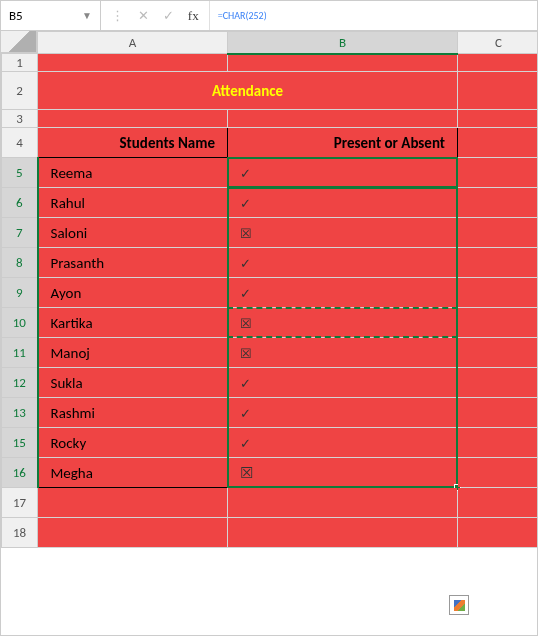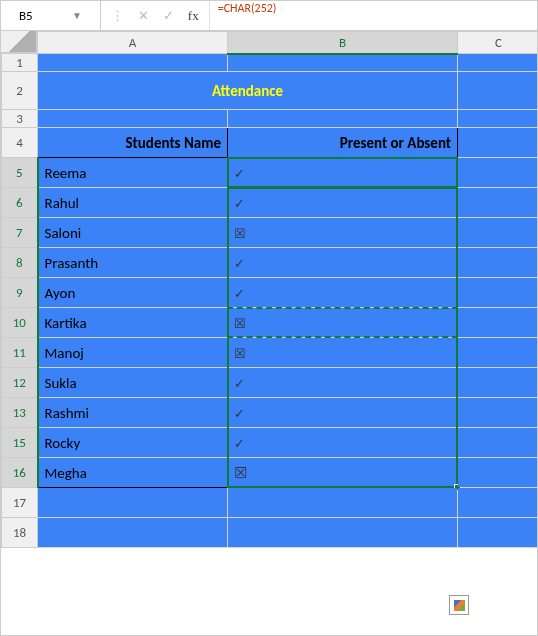--- a/index.html
+++ b/index.html
@@ -18,42 +18,43 @@
     height: 30px;
     border-bottom: 1px solid #ccc;
     background: #fff;
   }
   .name-box {
     width: 100px;
     height: 100%;
     border-right: 1px solid #ccc;
     display: flex;
     align-items: center;
-    padding: 0 18px;
+    padding: 0 8px;
     font-size: 13px;
     justify-content: space-between;
   }
   .name-box .dd { color:#888; font-size:10px; }
   .fb-icons {
     display: flex;
     align-items: center;
     gap: 14px;
     padding: 0 10px;
     color: #bbb;
   }
   .fb-icons span { font-size: 13px; display:inline-flex; align-items:center; }
   .fx { font-family: 'Times New Roman', serif; color:#404040; font-size:14px; }
   .formula-input {
     flex: 1;
     padding: 0 8px;
-    font-size: 12px;
-    color: #c2410c;
+    font-size: 10px;
+    color: #3b82f6;
     border-left: 1px solid #e0e0e0;
     height:100%;
     display:flex;
+    align-items:center;
   }
   .grid-wrap { position: relative; }
   .select-all {
     position:absolute; left:0; top:0; width:36px; height:22px;
     background: linear-gradient(135deg, transparent 50%, #b0b0b0 52%);
     background-color:#f0f0f0;
     border-right:1px solid #ccc;
     border-bottom:1px solid #ccc;
   }
   table {
@@ -66,24 +67,24 @@
     color: #555;
     font-weight: normal;
     font-size: 13px;
     text-align: center;
     border: 1px solid #ccc;
   }
   th.col-head { height: 22px; }
   td.row-head { width: 36px; }
   td.cell {
     border: 1px solid #d4d4d4;
-    padding: 0 6px;
+    padding: 0 12px;
     font-size: 15px;
     height: 30px;
-    background: #3b82f6;
+    background: #ef4444;
     position: relative;
   }
   .col-A { width: 190px; }
   .col-B { width: 230px; }
   .col-C { width: 82px; }
   tr.r1 td.cell { height: 16px; }
   tr.r2 td.cell { height: 38px; }
   tr.r3 td.cell { height: 16px; }
   .title-cell {
     background: #70AD47;

